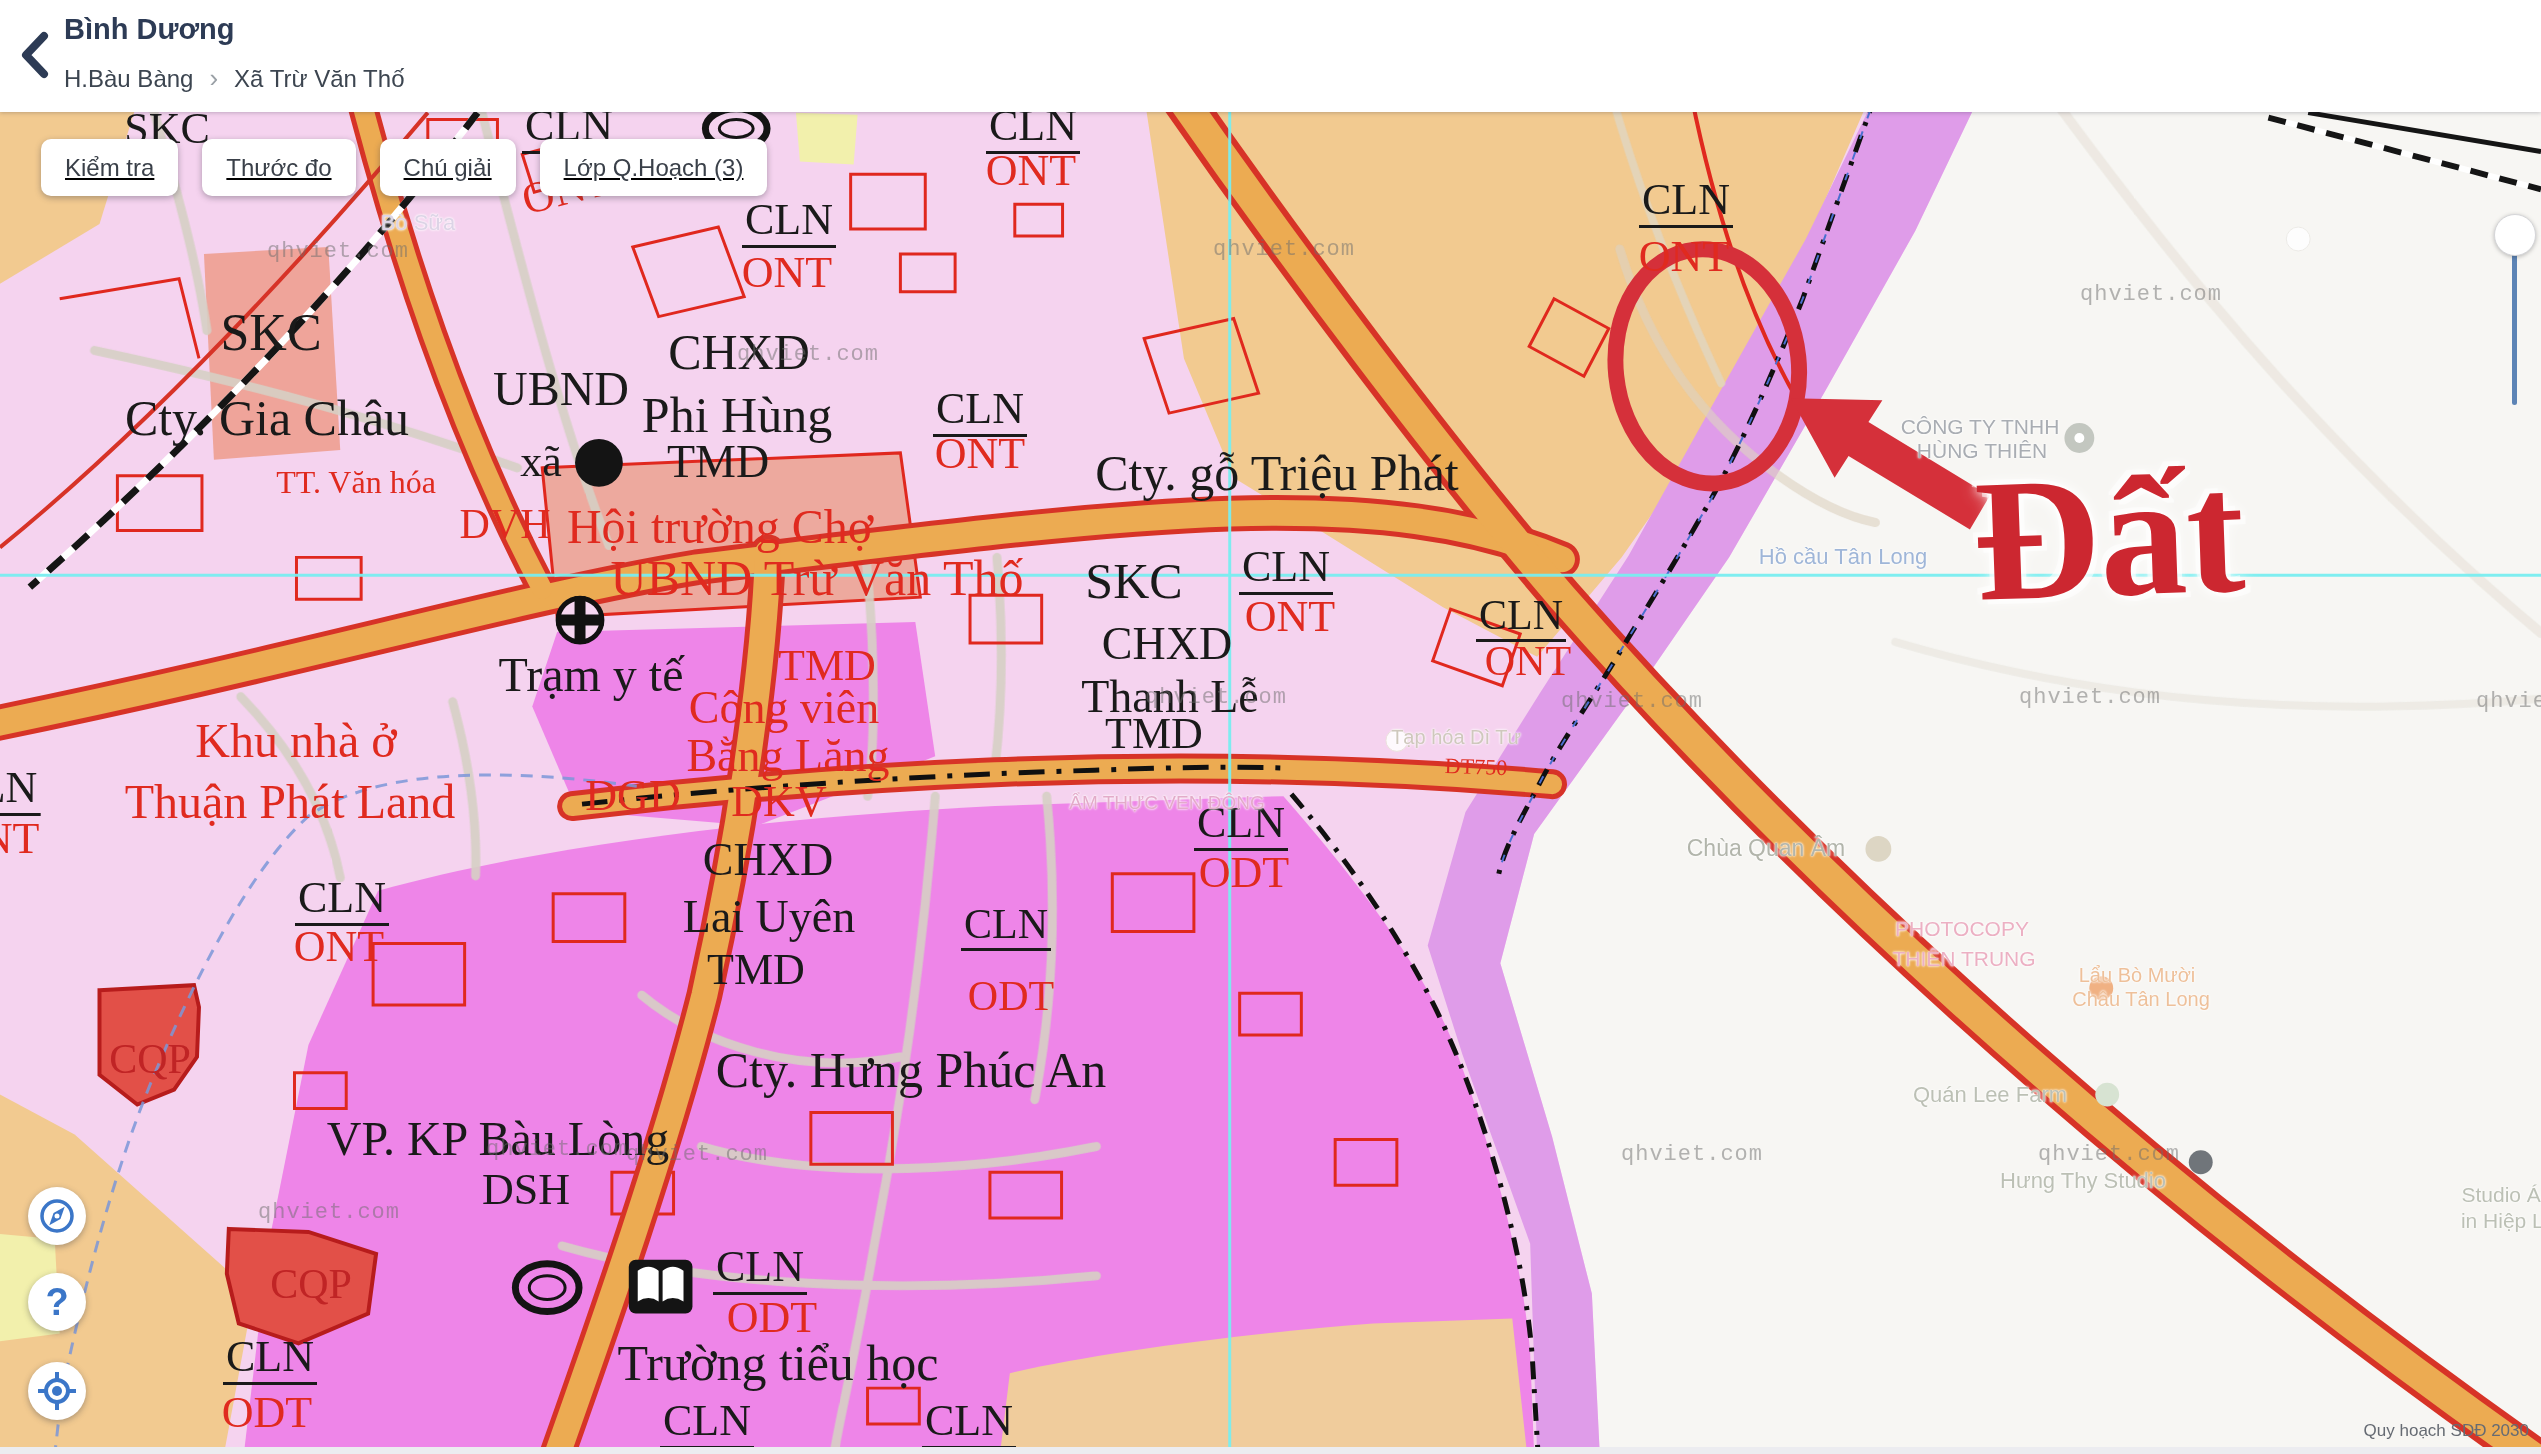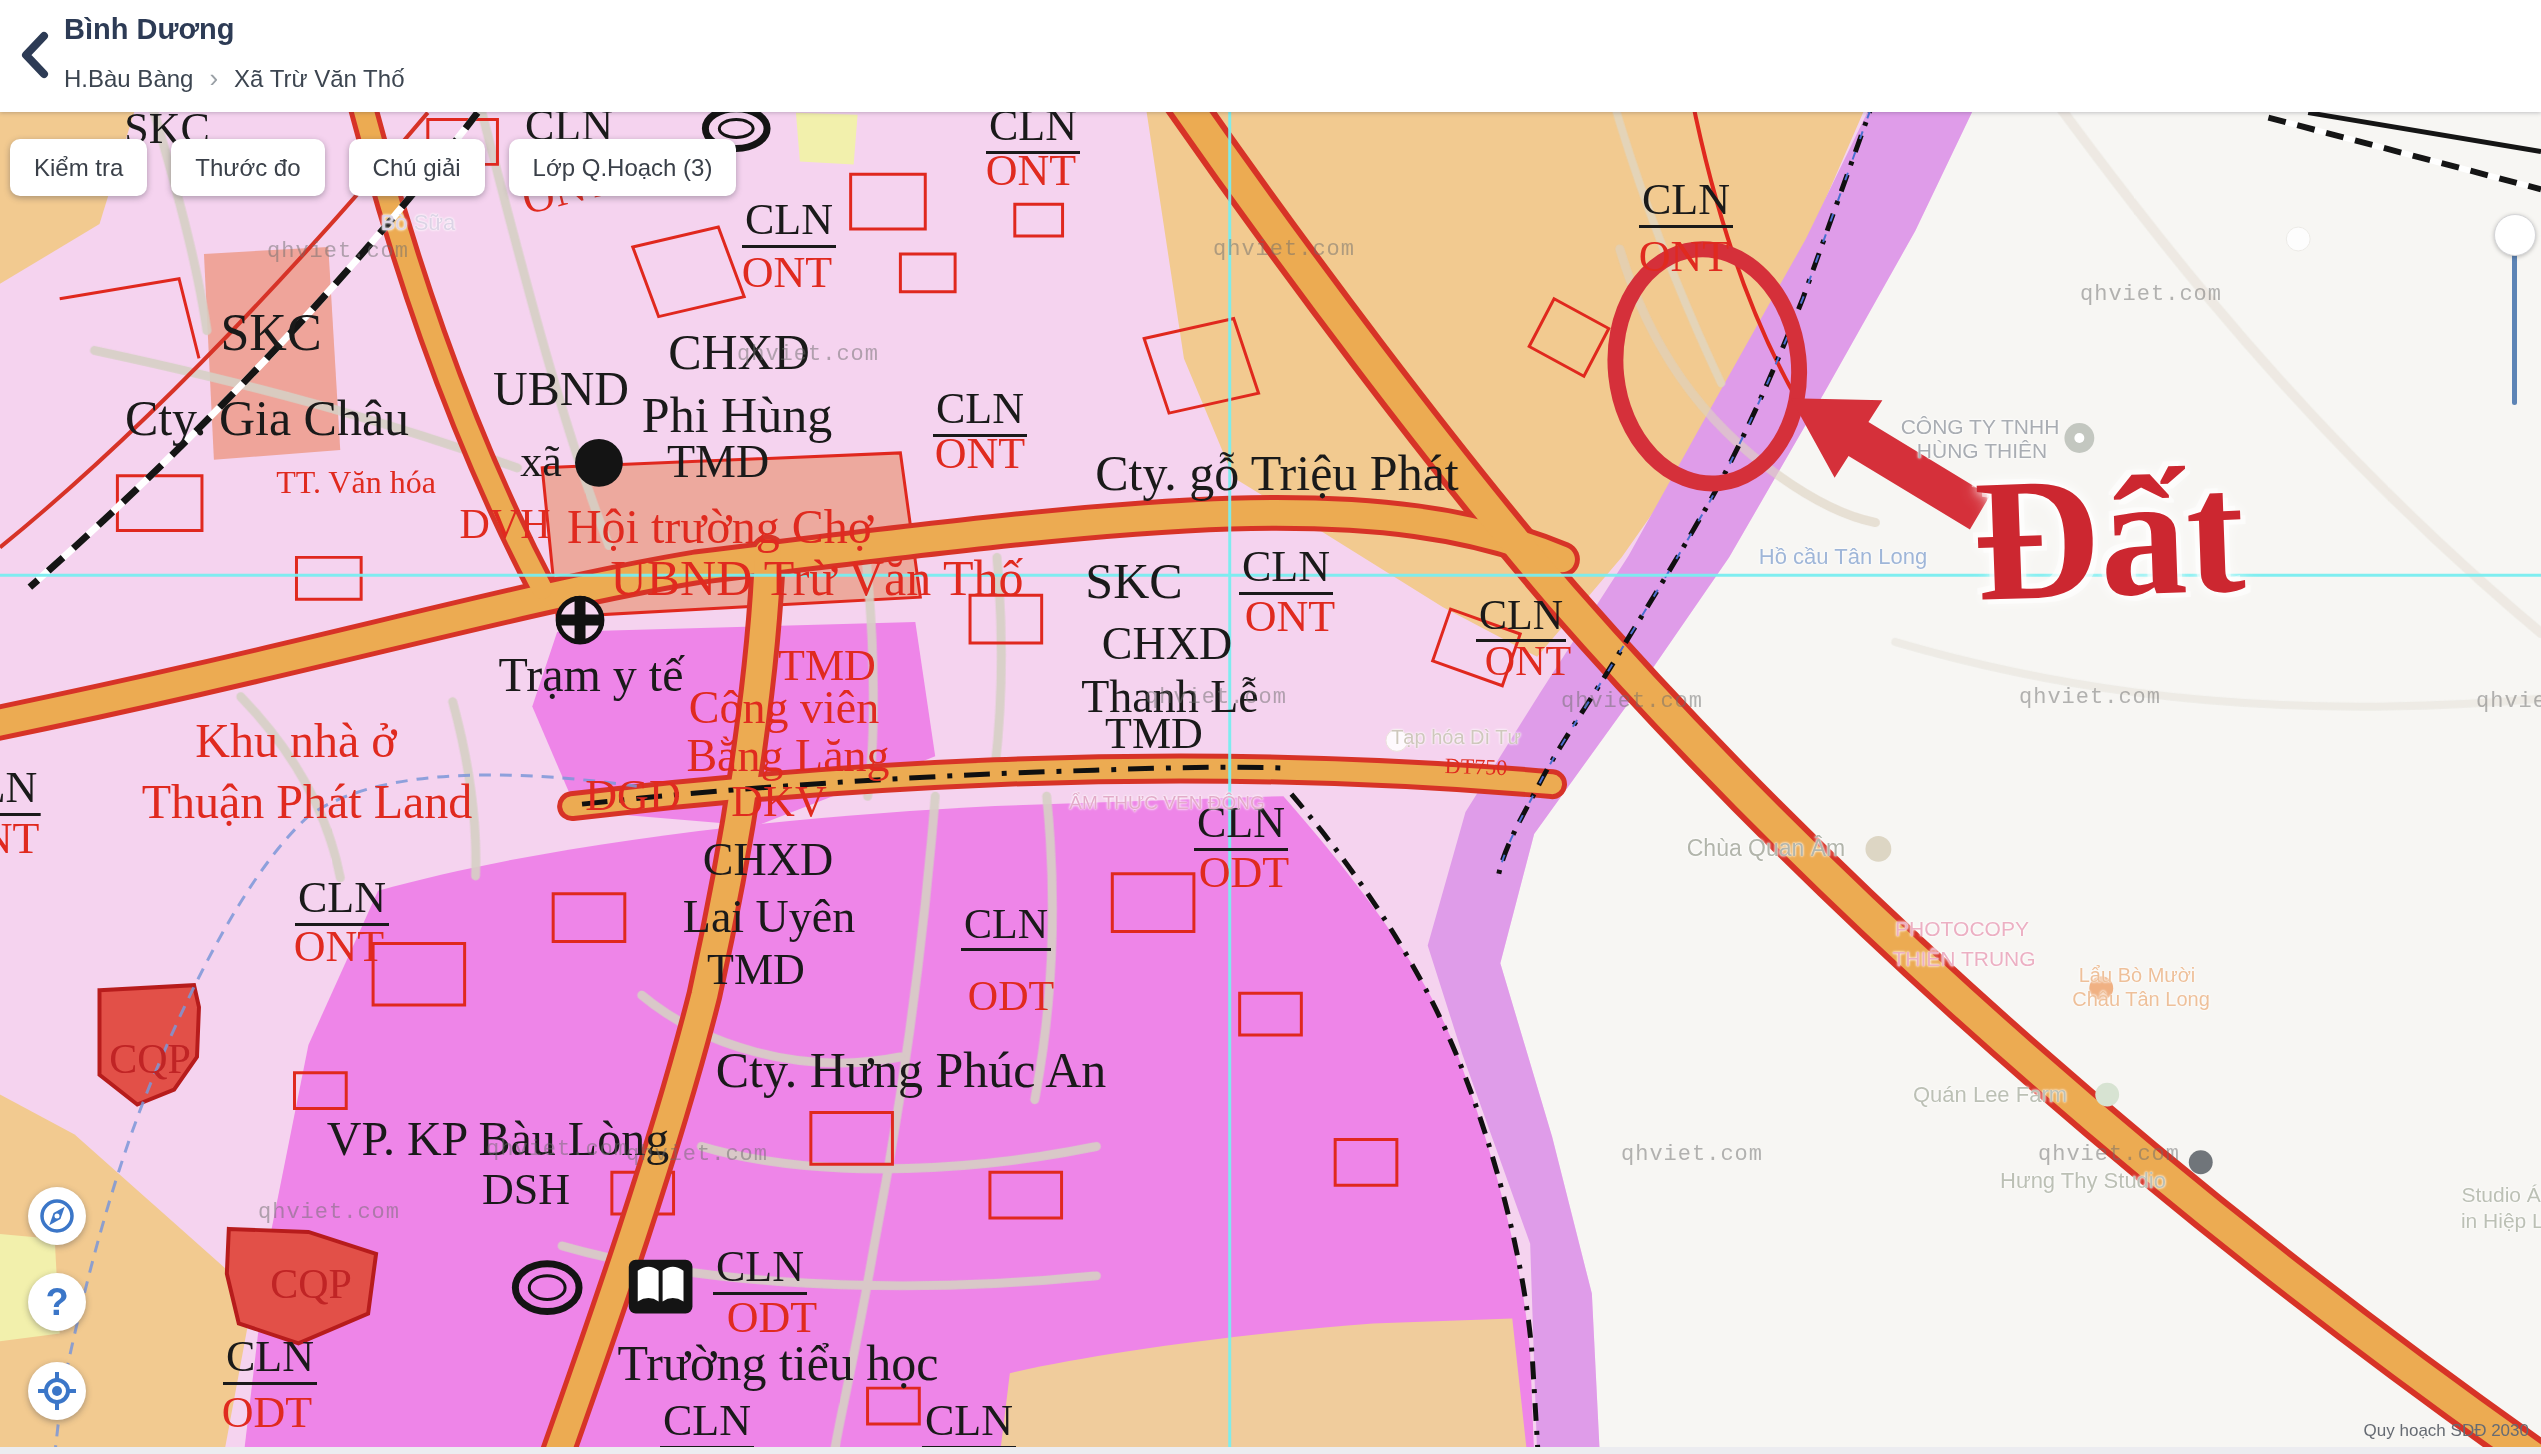--- a/index.html
+++ b/index.html
@@ -43,21 +43,21 @@
   
   #header{
     position:absolute;left:0;top:0;width:2541px;height:112px;background:#ffffff;
     box-shadow:0 1px 4px rgba(40,40,60,.25);z-index:20;
   }
   #back-btn{position:absolute;left:12px;top:28px;width:46px;height:56px;border:none;background:transparent;cursor:pointer;}
   #page-title{position:absolute;left:64px;top:13px;font-size:29px;font-weight:bold;color:#2d3b55;}
   #breadcrumb{position:absolute;left:64px;top:63px;font-size:24px;color:#3c4550;display:flex;gap:16px;align-items:center;}
   #breadcrumb .sep{color:#9aa0a6;font-size:26px;}
   
-  #toolbar{position:absolute;left:10px;top:139px;display:flex;gap:24px;z-index:15;}
+  #toolbar{position:absolute;left:41px;top:139px;display:flex;gap:24px;z-index:15;text-decoration:underline;}
   .tool-btn{
     height:57px;padding:0 24px;border:none;border-radius:10px;background:#ffffff;
     box-shadow:0 2px 6px rgba(60,60,70,.4);font-size:24px;color:#3a4049;
     font-family:"Liberation Sans","DejaVu Sans",sans-serif;cursor:pointer;white-space:nowrap;
   }
   
   #barcode-btn{
     position:absolute;left:2368px;top:12px;width:70px;height:70px;border:none;border-radius:14px;
     background:#fdfdfe;box-shadow:0 1px 4px rgba(0,0,0,.25);z-index:15;cursor:pointer;
     display:flex;align-items:center;justify-content:center;
@@ -261,21 +261,21 @@
     <div class="ml c-k u" style="left: 980px; top: 412px; font-size: 44px;">CLN</div>
     <div class="ml c-r" style="left: 980px; top: 454px; font-size: 44px;">ONT</div>
     <div class="ml c-k" style="left: 1277px; top: 473px; font-size: 50px;">Cty. gỗ Triệu Phát</div>
     <div class="ml c-k" style="left: 1134px; top: 581px; font-size: 50px;">SKC</div>
     <div class="ml c-k u" style="left: 1286px; top: 570px; font-size: 44px;">CLN</div>
     <div class="ml c-r" style="left: 1290px; top: 617px; font-size: 44px;">ONT</div>
     <div class="ml c-k u" style="left: 1521px; top: 618px; font-size: 42px;">CLN</div>
     <div class="ml c-r" style="left: 1528px; top: 661px; font-size: 42px;">ONT</div>
     <div class="ml c-k" style="left: 591px; top: 675px; font-size: 48px;">Trạm y tế</div>
     <div class="ml c-r" style="left: 296px; top: 741px; font-size: 48px;">Khu nhà ở</div>
-    <div class="ml c-r" style="left: 307px; top: 802px; font-size: 48px;">Thuận Phát Land</div>
+    <div class="ml c-r" style="left: 290px; top: 802px; font-size: 48px;">Thuận Phát Land</div>
     <div class="ml c-r" style="left: 827px; top: 666px; font-size: 44px;">TMD</div>
     <div class="ml c-r" style="left: 784px; top: 708px; font-size: 46px;">Công viên</div>
     <div class="ml c-r" style="left: 788px; top: 756px; font-size: 46px;">Bằng Lăng</div>
     <div class="ml c-r" style="left: 633px; top: 796px; font-size: 44px;">DGD</div>
     <div class="ml c-r" style="left: 779px; top: 802px; font-size: 44px;">DKV</div>
     <div class="ml c-k u" style="left: 342px; top: 901px; font-size: 44px;">CLN</div>
     <div class="ml c-r" style="left: 339px; top: 947px; font-size: 44px;">ONT</div>
     <div class="ml c-k u" style="left: 8px; top: 791px; font-size: 44px;">LN</div>
     <div class="ml c-r" style="left: 10px; top: 839px; font-size: 44px;">NT</div>
     <div class="ml c-k" style="left: 1167px; top: 644px; font-size: 46px;">CHXD</div>

